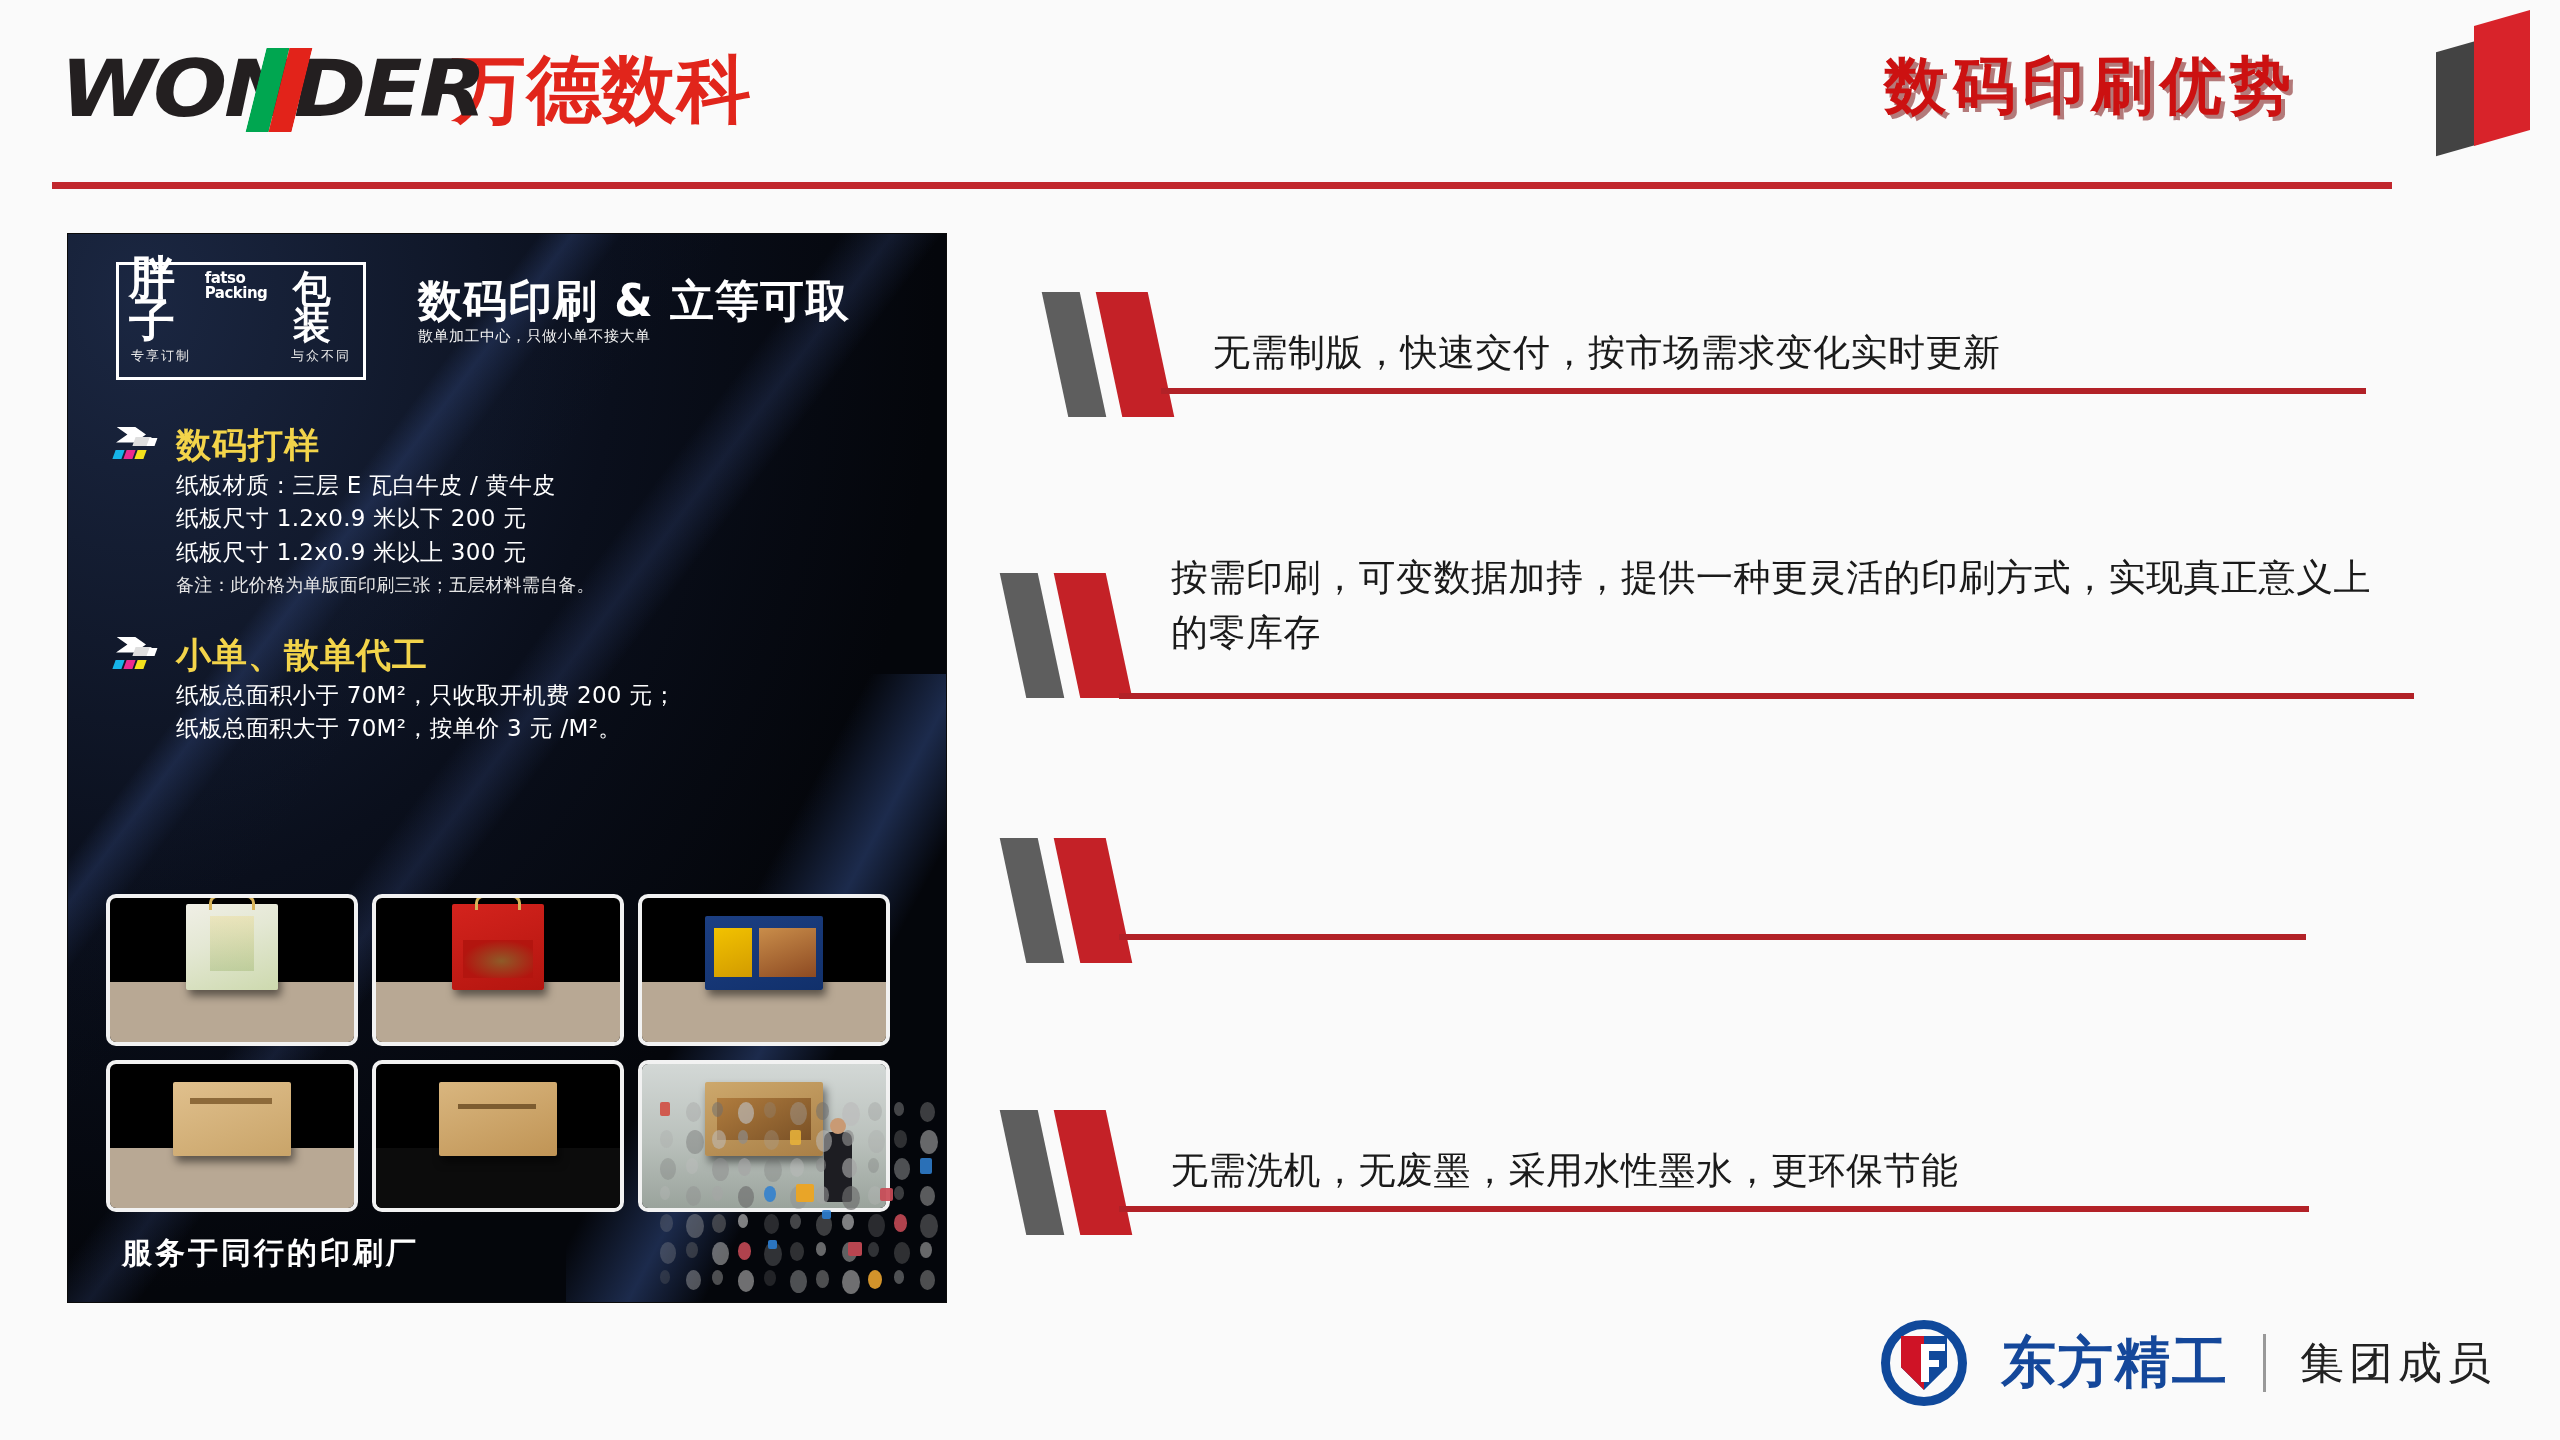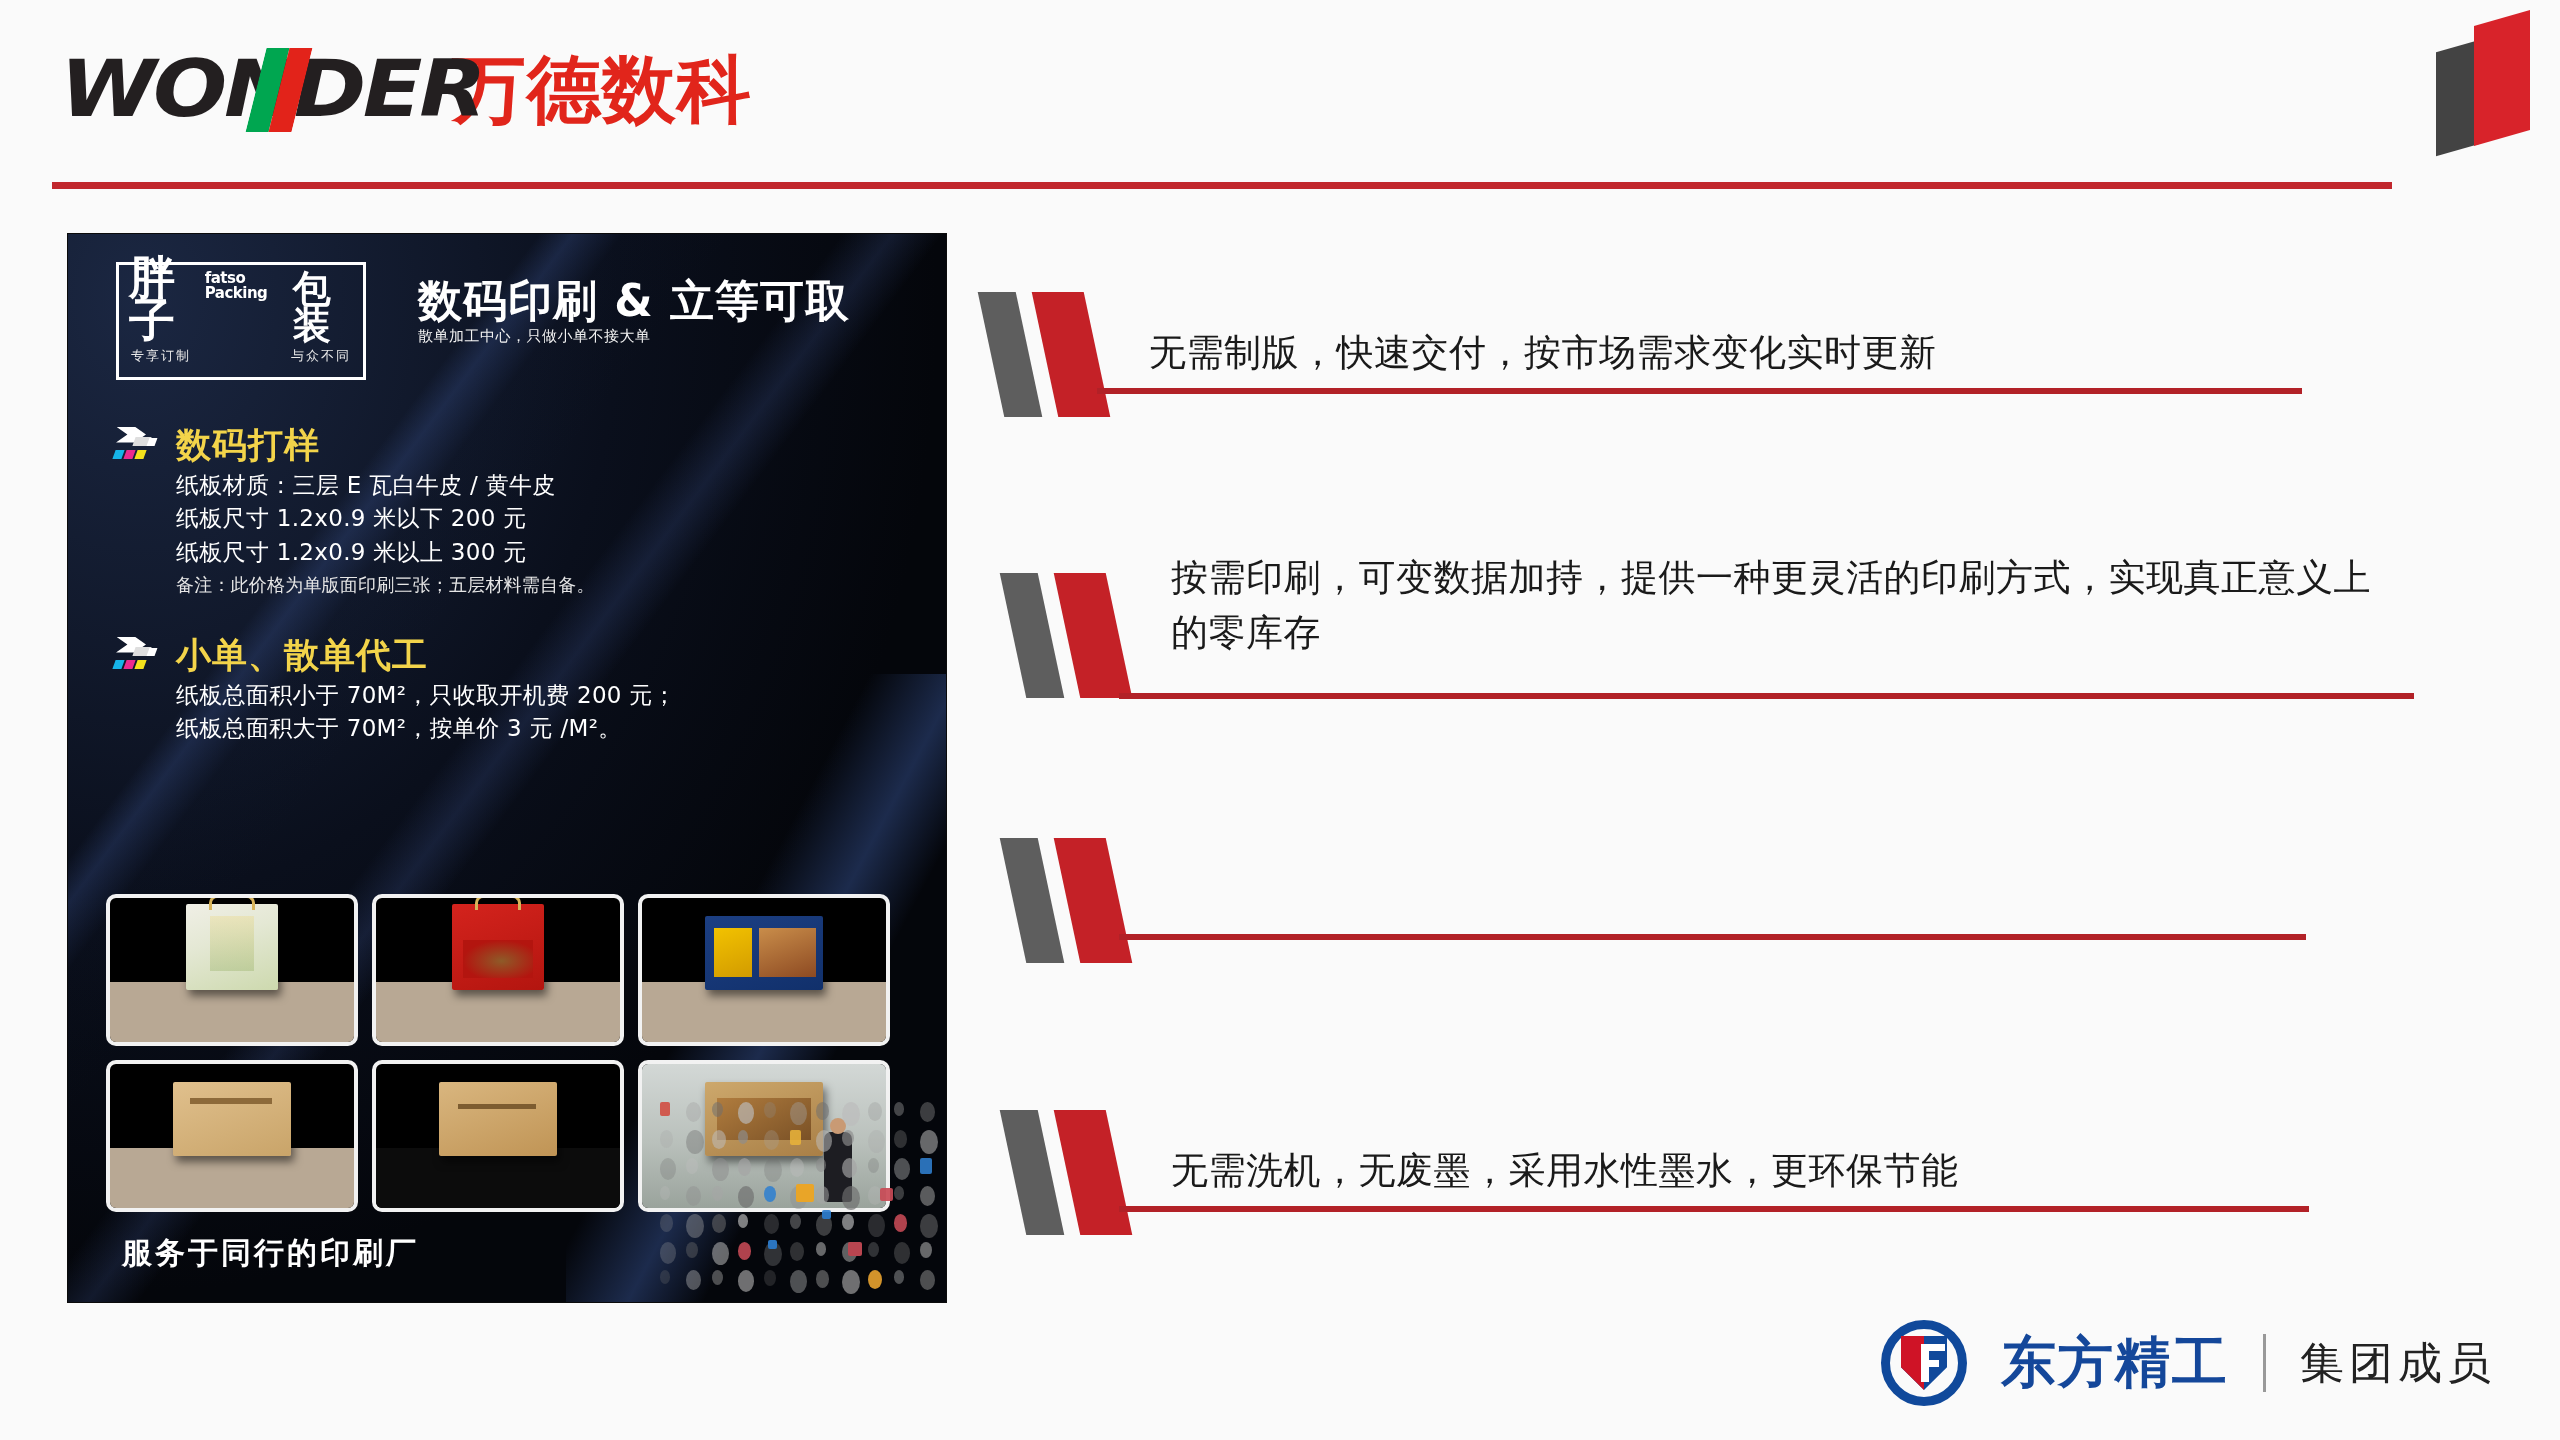--- a/index.html
+++ b/index.html
@@ -185,20 +185,21 @@
     <div class="wonder-wrap">
       <span class="wonder-text">WONDER</span>
       <span class="logo-stripes">
           <i class="g"></i>
           <i class="r"></i>
         </span>
     </div>
     <span class="brand-cn">万德数科</span>
   </div>
 
+  <div id="page-title">数码印刷优势</div>
 
   <div id="header-rule"></div>
 
   <div id="corner-mark">
     <span class="dark"></span>
       <span class="red"></span>
   </div>
 </div>
 
 <div id="poster">
@@ -397,21 +398,21 @@
       <i class="d" style="border-radius: 2px; left: 150px; top: 92px; width: 18px; height: 18px; background: rgb(240, 165, 30);"></i>
       <i class="d" style="border-radius: 2px; left: 176px; top: 118px; width: 9px; height: 9px; background: rgb(47, 127, 208);"></i>
       <i class="d" style="border-radius: 2px; left: 122px; top: 148px; width: 9px; height: 9px; background: rgb(47, 127, 208);"></i>
       <i class="d" style="border-radius: 2px; left: 202px; top: 150px; width: 14px; height: 14px; background: rgb(201, 75, 86);"></i>
       <i class="d" style="border-radius: 2px; left: 234px; top: 96px; width: 13px; height: 13px; background: rgb(201, 75, 86);"></i>
     </div>
 
   <div id="p-footer">服务于同行的印刷厂</div>
 </div>
 
-<div class="bullet" style="left:983px;top:292px;width:1360px;height:130px">
+<div class="bullet" style="left:1047px;top:292px;width:1360px;height:130px">
   <span class="marks">
     <i class="mk gray"></i>
       <i class="mk red"></i>
   </span>
   <span class="btext" style="top:34px">无需制版，快速交付，按市场需求变化实时更新</span>
   <span class="bline" style="top:96px;width:1205px"></span>
 </div>
 
 <div class="bullet" style="left:1005px;top:535px;width:1430px;height:170px">
   <span class="marks" style="top:38px">

